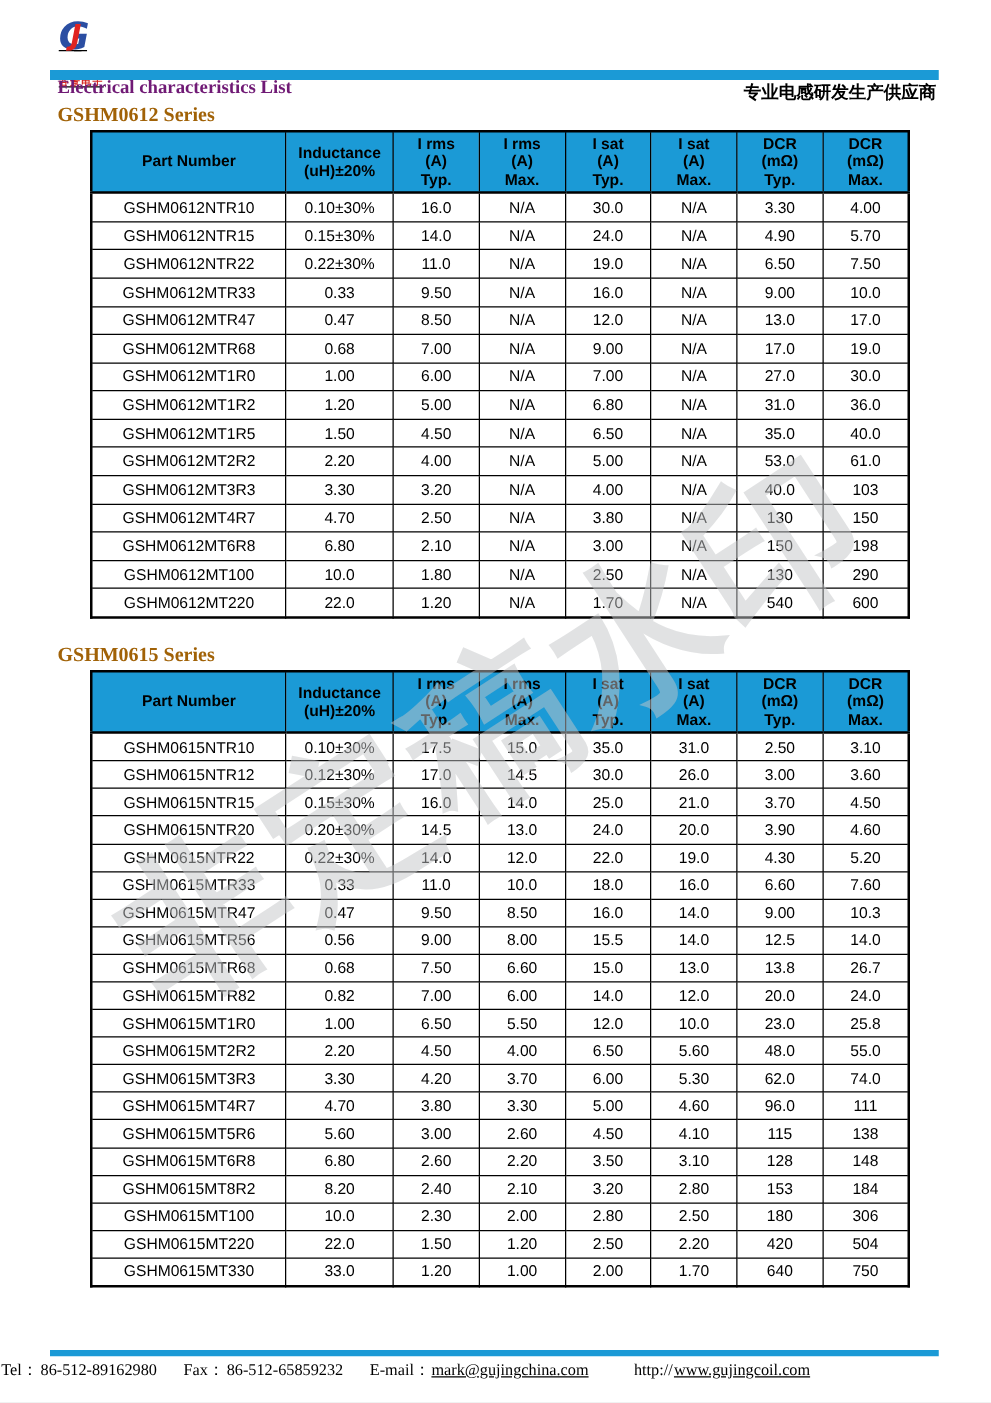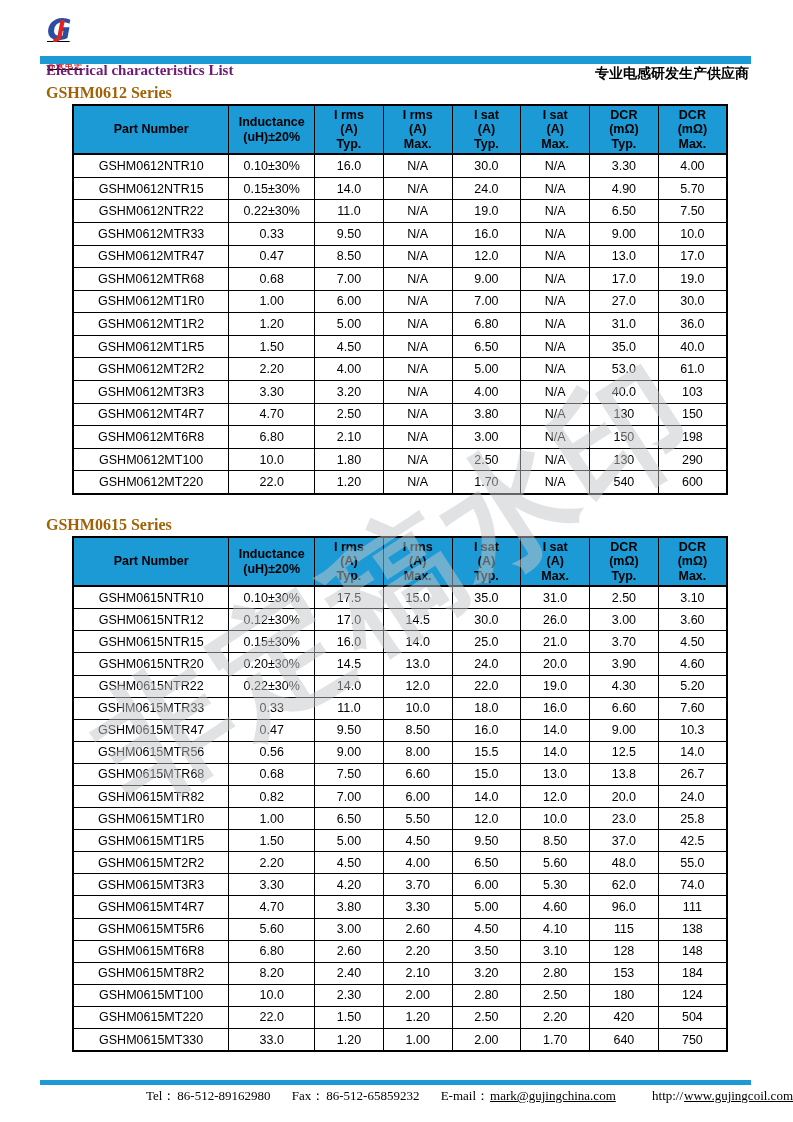--- a/index.html
+++ b/index.html
@@ -49,21 +49,21 @@
   .table-1 td{height:21.6px;}
   .table-2 td{height:21.1px;}
   .table-1 th{height:38px;}
   .table-2 th{height:40px;}
   .data-table col.c1{width:23.8%;}
   .data-table col.c2{width:13.1%;}
   .data-table col.cn{width:10.5%;}
   
   .bottom-bar{position:absolute;left:40px;right:42px;top:1080px;height:5px;}
   .footer{
-    position:absolute;left:0;right:0;top:1087px;text-align:right;
+    position:absolute;left:0;right:0;top:1087px;text-align:left;
     font-family:"Liberation Serif",serif;font-size:13px;color:#000;white-space:nowrap;
   }
   .footer span{margin:0 1px;}
   .footer .gap{display:inline-block;width:14px;}
   .footer a{color:#000;text-decoration:underline;cursor:pointer;}
   
   .watermark{
     position:absolute;left:30px;top:495px;width:730px;text-align:center;
     font-family:"Liberation Serif",serif;font-size:132px;font-weight:bold;
     color:rgba(195,198,200,0.5);transform:rotate(-33deg);white-space:nowrap;
@@ -421,30 +421,20 @@
           <td>GSHM0615MT1R0</td>
           <td>1.00</td>
           <td>6.50</td>
           <td>5.50</td>
           <td>12.0</td>
           <td>10.0</td>
           <td>23.0</td>
           <td>25.8</td>
         </tr>
         <tr>
-          <td>GSHM0615MT1R5</td>
-          <td>1.50</td>
-          <td>5.00</td>
-          <td>4.50</td>
-          <td>9.50</td>
-          <td>8.50</td>
-          <td>37.0</td>
-          <td>42.5</td>
-        </tr>
-        <tr>
           <td>GSHM0615MT2R2</td>
           <td>2.20</td>
           <td>4.50</td>
           <td>4.00</td>
           <td>6.50</td>
           <td>5.60</td>
           <td>48.0</td>
           <td>55.0</td>
         </tr>
         <tr>
@@ -498,21 +488,21 @@
           <td>184</td>
         </tr>
         <tr>
           <td>GSHM0615MT100</td>
           <td>10.0</td>
           <td>2.30</td>
           <td>2.00</td>
           <td>2.80</td>
           <td>2.50</td>
           <td>180</td>
-          <td>124</td>
+          <td>306</td>
         </tr>
         <tr>
           <td>GSHM0615MT220</td>
           <td>22.0</td>
           <td>1.50</td>
           <td>1.20</td>
           <td>2.50</td>
           <td>2.20</td>
           <td>420</td>
           <td>504</td>

